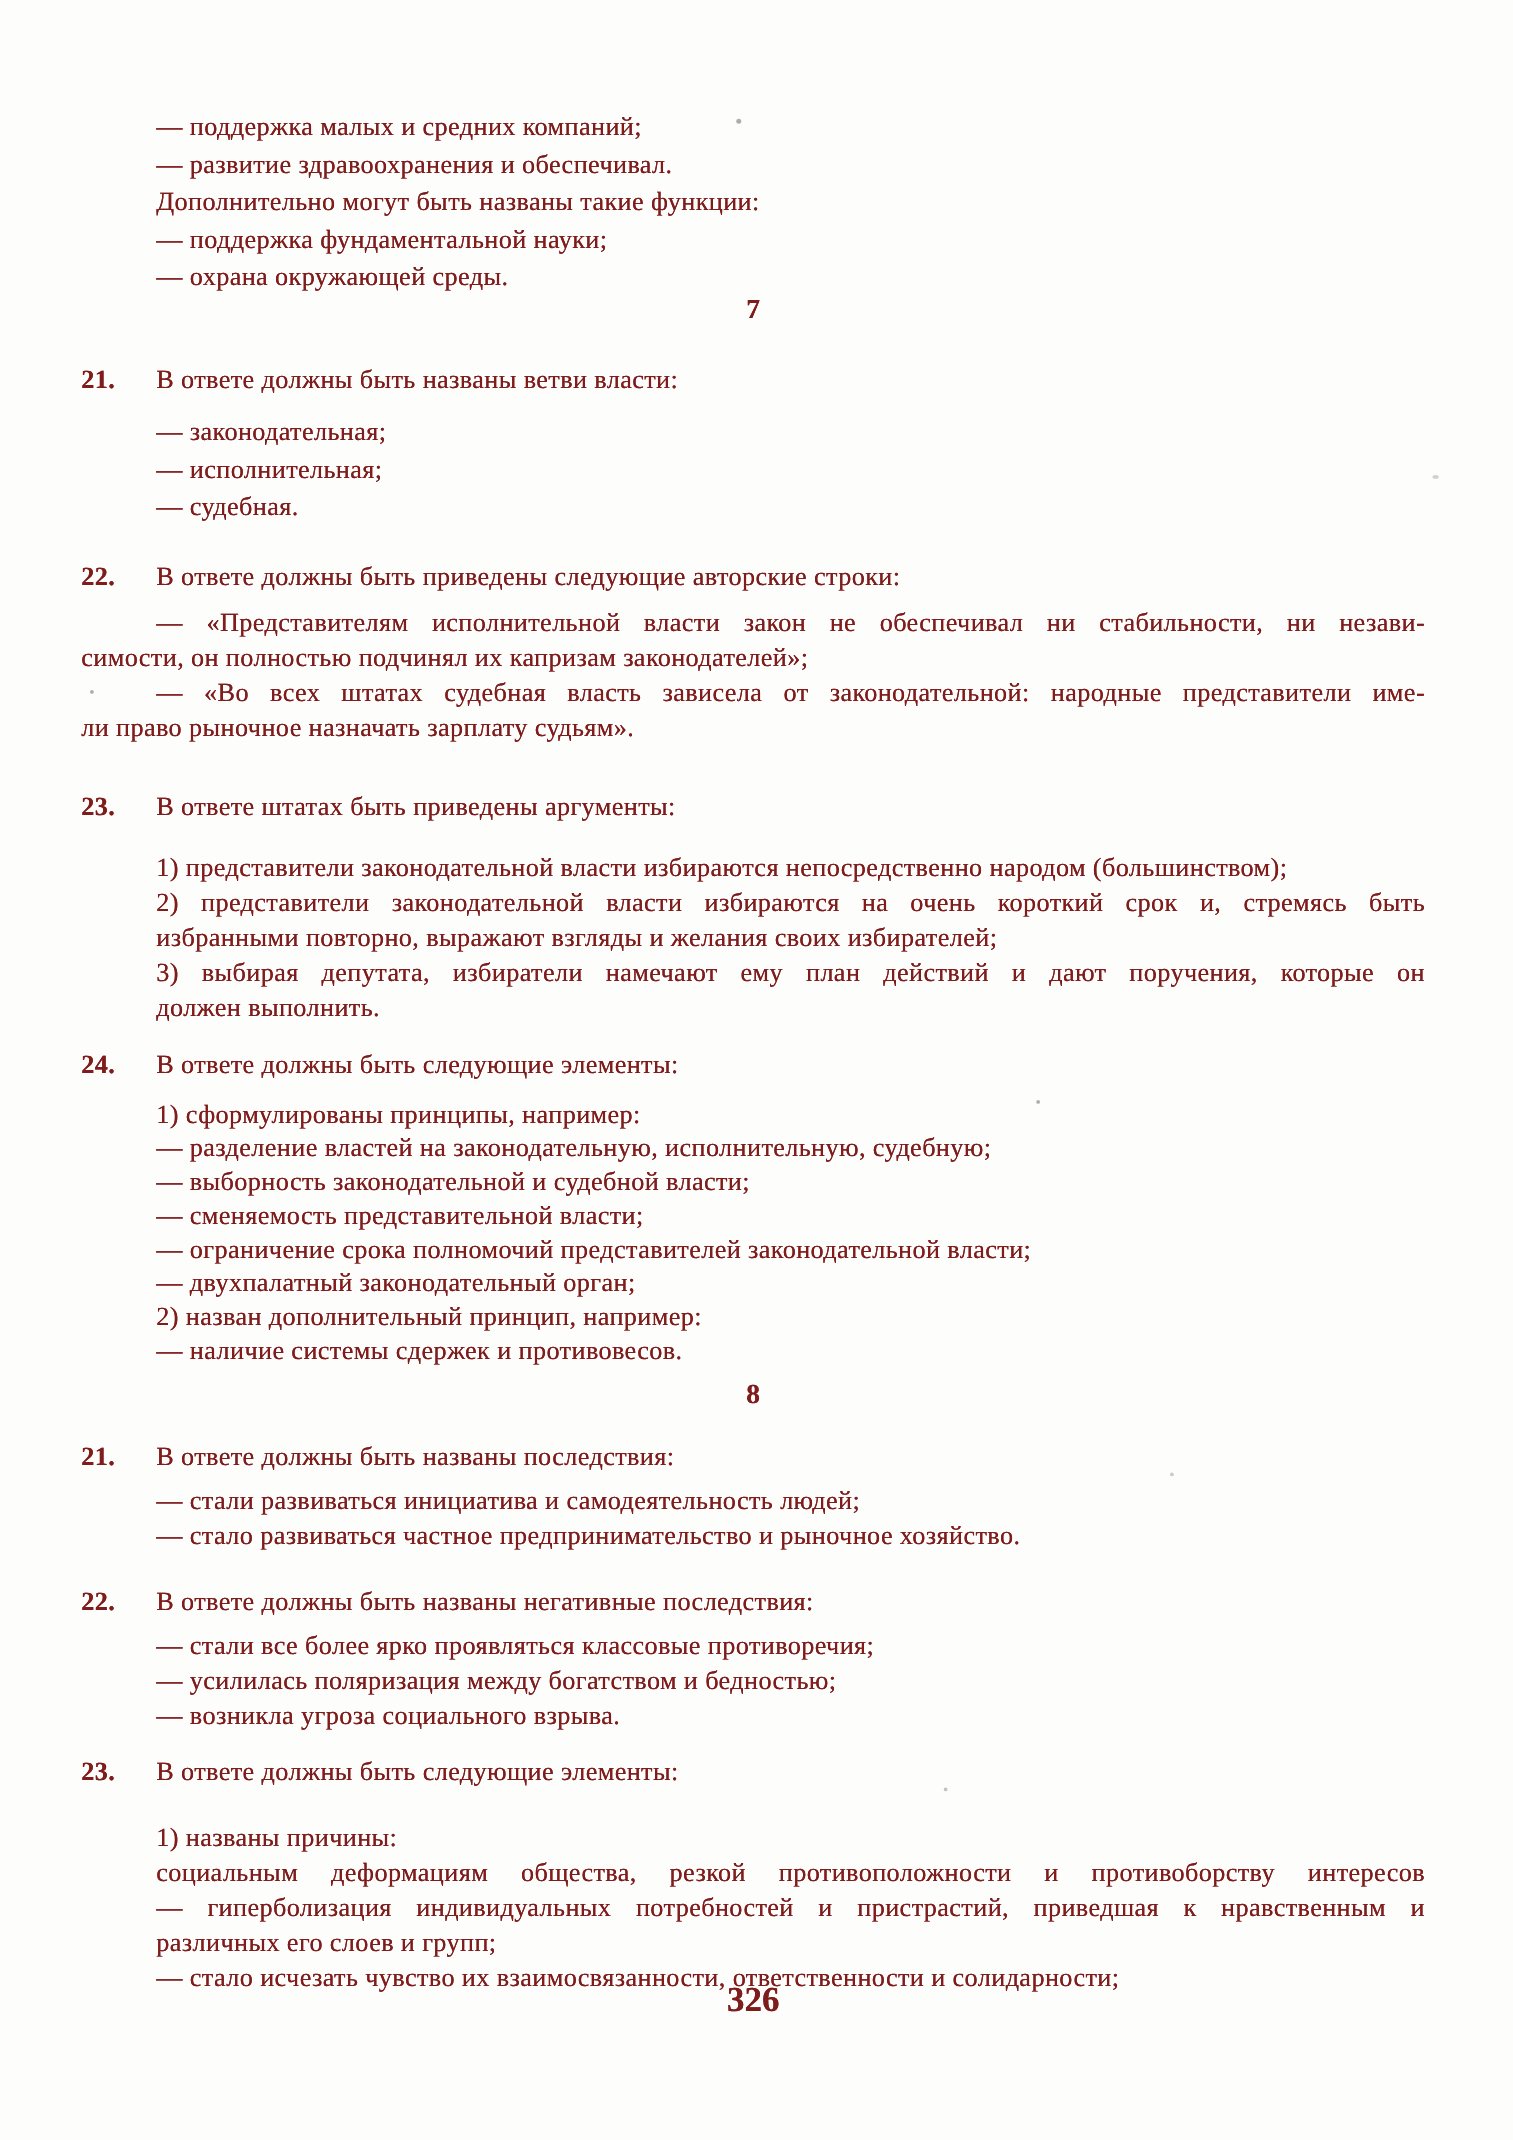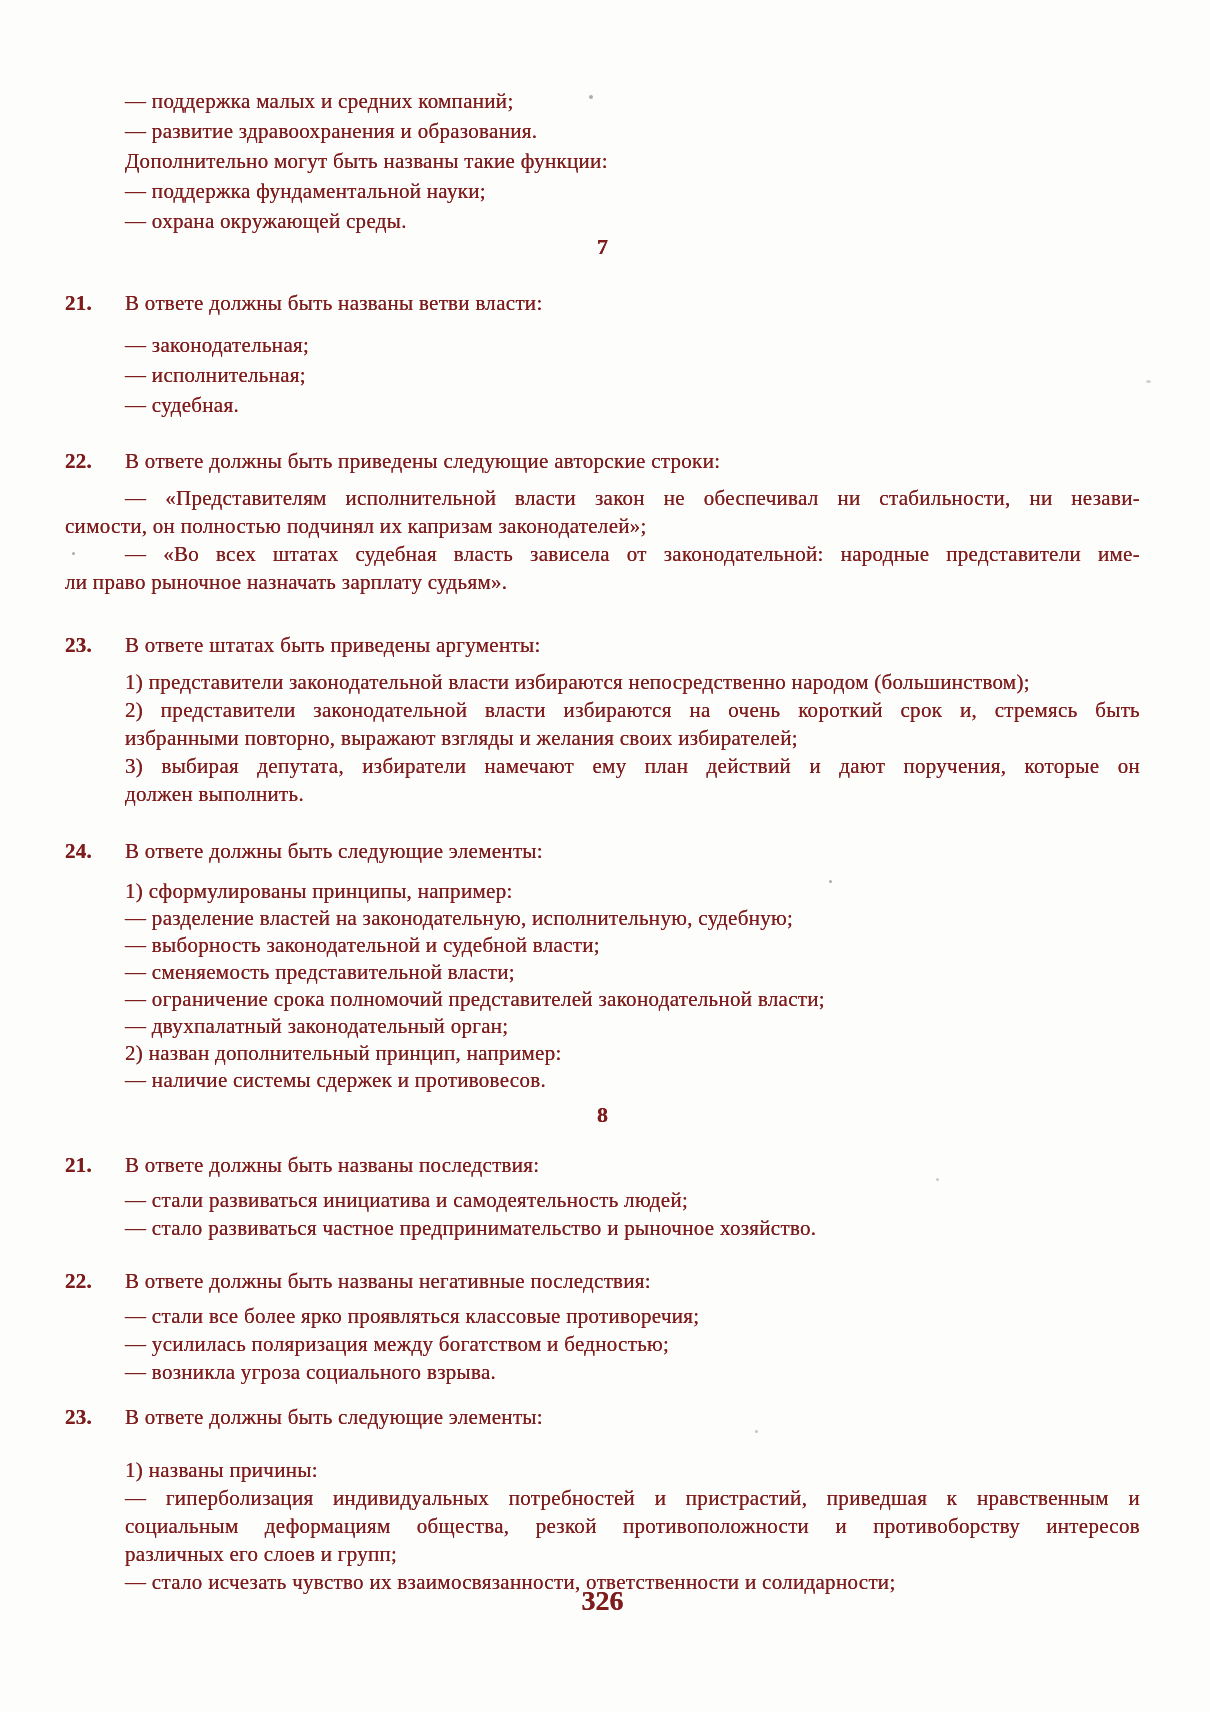--- a/index.html
+++ b/index.html
@@ -44,21 +44,21 @@
   .speck{position:absolute;background:#6f6b64;border-radius:50%;opacity:.55;}
 </style>
 </head>
 <body>
 
 <div class="page">
   <div class="content">
 
     <div class="block" style="top:86px">
       <div class="ln i">— поддержка малых и средних компаний;</div>
-      <div class="ln i">— развитие здравоохранения и образования.</div>
+      <div class="ln i">— развитие здравоохранения и обеспечивал.</div>
       <div class="ln i">Дополнительно могут быть названы такие функции:</div>
       <div class="ln i">— поддержка фундаментальной науки;</div>
       <div class="ln i">— охрана окружающей среды.</div>
     </div>
 
     <div class="center" style="top:232px">7</div>
 
     <div class="block" style="top:288px">
       <div class="ln lead">
         <span class="num">21.</span>
@@ -82,21 +82,21 @@
         <div class="ln i fill">— «Во всех штатах судебная власть зависела от законодательной: народные представители име-</div>
         <div class="ln">ли право рыночное назначать зарплату судьям».</div>
       </div>
     </div>
 
     <div class="block" style="top:630px">
       <div class="ln lead">
         <span class="num">23.</span>
         <span>В ответе штатах быть приведены аргументы:</span>
       </div>
-      <div class="body28" style="margin-top:8px">
+      <div class="body28" style="margin-top:20px">
         <div class="ln i">1) представители законодательной власти избираются непосредственно народом (большинством);</div>
         <div class="ln i fill">2) представители законодательной власти избираются на очень короткий срок и, стремясь быть</div>
         <div class="ln i">избранными повторно, выражают взгляды и желания своих избирателей;</div>
         <div class="ln i fill">3) выбирая депутата, избиратели намечают ему план действий и дают поручения, которые он</div>
         <div class="ln i">должен выполнить.</div>
       </div>
     </div>
 
     <div class="block" style="top:836px">
       <div class="ln lead">
@@ -140,22 +140,22 @@
       </div>
     </div>
 
     <div class="block" style="top:1402px">
       <div class="ln lead">
         <span class="num">23.</span>
         <span>В ответе должны быть следующие элементы:</span>
       </div>
       <div class="body28" style="margin-top:24px">
         <div class="ln i">1) названы причины:</div>
+        <div class="ln i fill">социальным деформациям общества, резкой противоположности и противоборству интересов</div>
         <div class="ln i fill">— гиперболизация индивидуальных потребностей и пристрастий, приведшая к нравственным и</div>
-        <div class="ln i fill">социальным деформациям общества, резкой противоположности и противоборству интересов</div>
         <div class="ln i">различных его слоев и групп;</div>
         <div class="ln i">— стало исчезать чувство их взаимосвязанности, ответственности и солидарности;</div>
       </div>
     </div>
 
     <div class="center" style="top:1586px;font-size:28px">326</div>
 
   </div>
 
   <div class="speck" style="left:589px;top:95px;width:4px;height:4px"></div>

